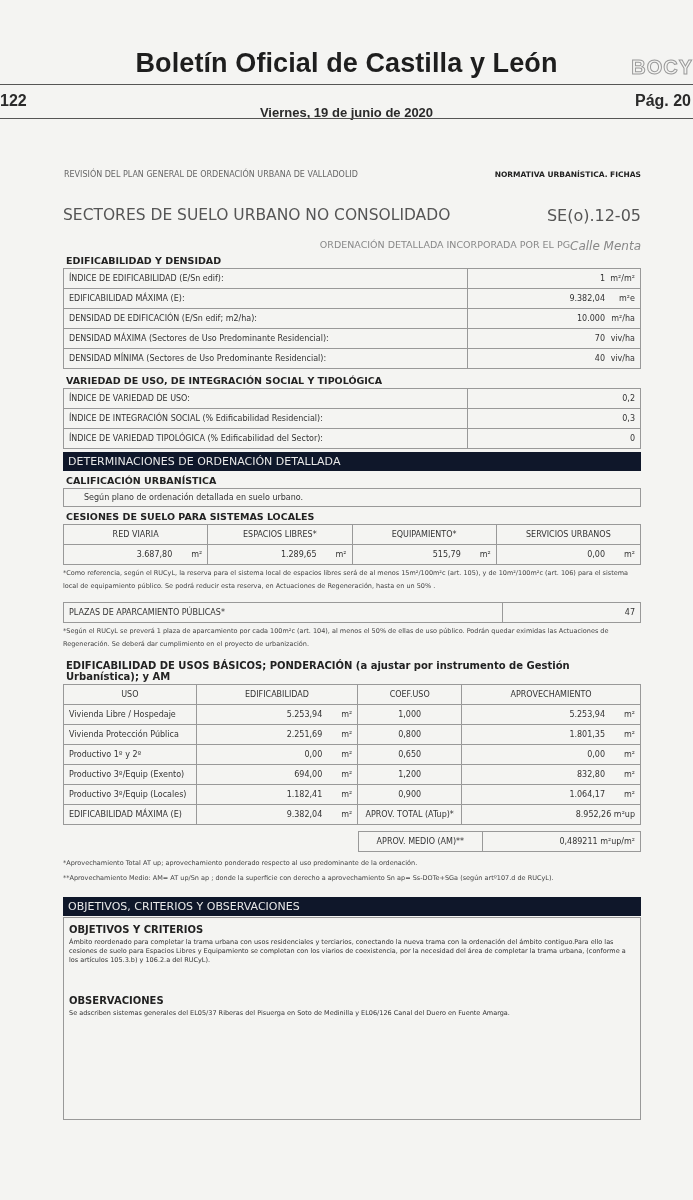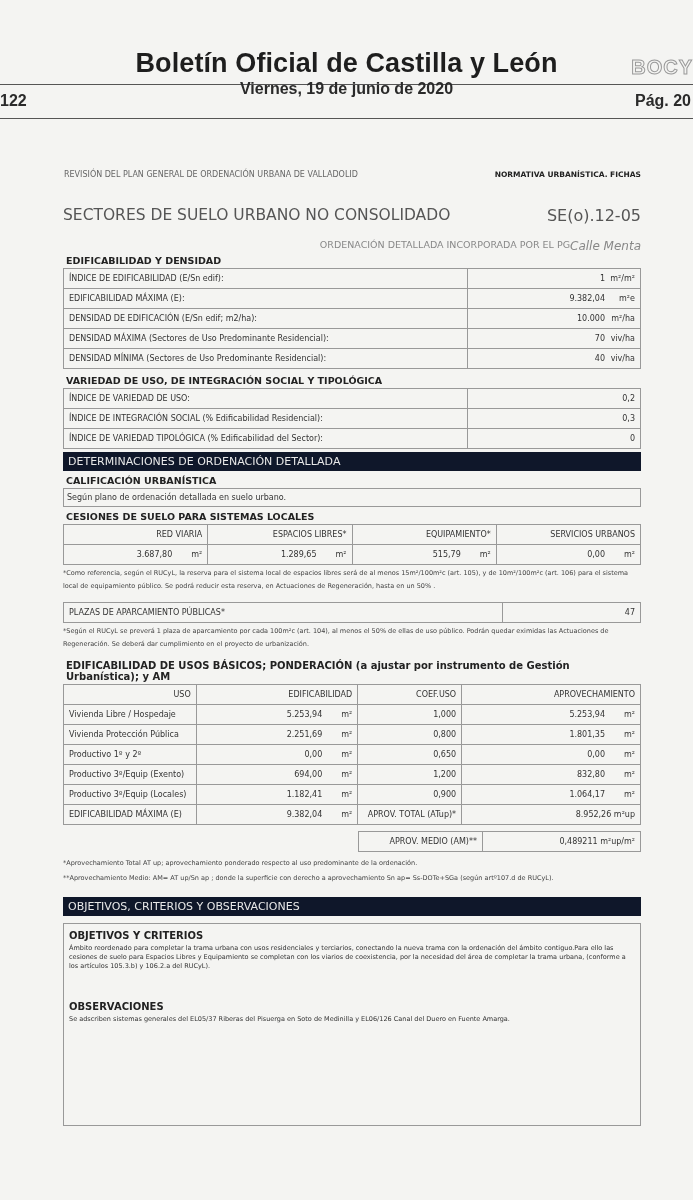--- a/index.html
+++ b/index.html
@@ -17,45 +17,45 @@
   }
   .hdr-logo {
     position: absolute; right: 0; top: 56px;
     font-family: "Liberation Sans", sans-serif; font-weight: bold;
     font-size: 20px; color: transparent; -webkit-text-stroke: 1px #9a9a9a;
     letter-spacing: 1px;
   }
   .hdr-line1 { position: absolute; left: 0; right: 0; top: 84px; border-top: 1.5px solid #555; }
   .hdr-line2 { position: absolute; left: 0; right: 0; top: 118px; border-top: 1.5px solid #555; }
   .hdr-num { position: absolute; left: 0; top: 92px; font-family: "Liberation Sans", sans-serif; font-weight: bold; font-size: 16px; }
-  .hdr-date { position: absolute; left: 0; width: 693px; top: 80px; text-align: center; font-family: "Liberation Sans", sans-serif; font-weight: bold; font-size: 16px; }
+  .hdr-date { position: absolute; left: 0; width: 693px; top: 105px; text-align: center; font-family: "Liberation Sans", sans-serif; font-weight: bold; font-size: 13px; }
   .hdr-page { position: absolute; right: 2px; top: 92px; font-family: "Liberation Sans", sans-serif; font-weight: bold; font-size: 16px; }
 
   .doc { position: absolute; left: 63px; top: 170px; width: 578px; }
   .doc-top { display: flex; justify-content: space-between; font-size: 8px; color: #666; margin-left: 1px; }
   .doc-top .right { color: #222; font-weight: bold; font-size: 7.5px; }
   .sec-row { display: flex; justify-content: space-between; margin-top: 27px; }
   .sec-title { font-size: 15.5px; color: #555; }
   .sec-code { font-size: 16px; color: #555; }
   .sub-row { display: flex; justify-content: flex-end; margin-top: 14px; }
   .sub-title { font-size: 9.5px; color: #888; }
   .sub-loc { font-size: 12px; color: #888; font-style: italic; }
   .h-bold { font-weight: bold; font-size: 9.5px; color: #222; margin: 2px 0 2px 3px; }
 
   table { border-collapse: collapse; width: 100%; font-size: 8px; color: #333; }
   td, th { border: 1px solid #999; padding: 0 5px; height: 19px; font-weight: normal; }
   .num { text-align: right; }
   .unit { display: inline-block; width: 30px; text-align: right; }
 
   .band { background: #0f172a; color: #e8e8e8; font-size: 11px; padding: 3px 5px; margin-top: 3px; }
   .note { font-size: 6.5px; color: #444; line-height: 13px; margin: 2px 0 0 0; }
-  .box { border: 1px solid #999; padding: 4px 3px; font-size: 8px; color: #333; }
-
-  .tc { text-align: right; margin-top: 8px; }
-  .obj-box { border: 1px solid #999; margin-top: 7px; padding: 6px 5px 0 5px; height: 195px; }
+  .box { border: 1px solid #999; padding: 4px 20px; font-size: 8px; color: #333; }
+
+  .tc { text-align: center; margin-top: 8px; }
+  .obj-box { border: 1px solid #999; margin-top: 1px; padding: 6px 5px 0 5px; height: 195px; }
   .obj-h { font-weight: bold; font-size: 10px; color: #222; }
   .obj-p { font-size: 6.5px; line-height: 9px; color: #333; margin-top: 3px; }
 </style>
 </head>
 <body>
 
 <div class="hdr-title">Boletín Oficial de Castilla y León</div>
 <div class="hdr-logo">BOCY</div>
 <div class="hdr-line1"></div>
 <div class="hdr-num">122</div>

